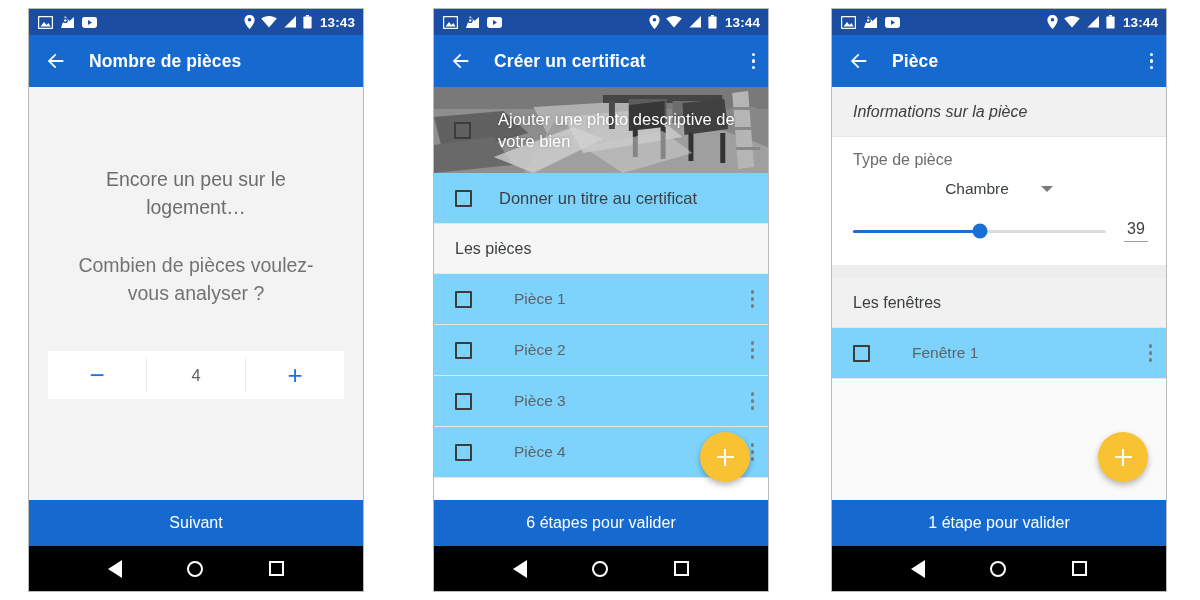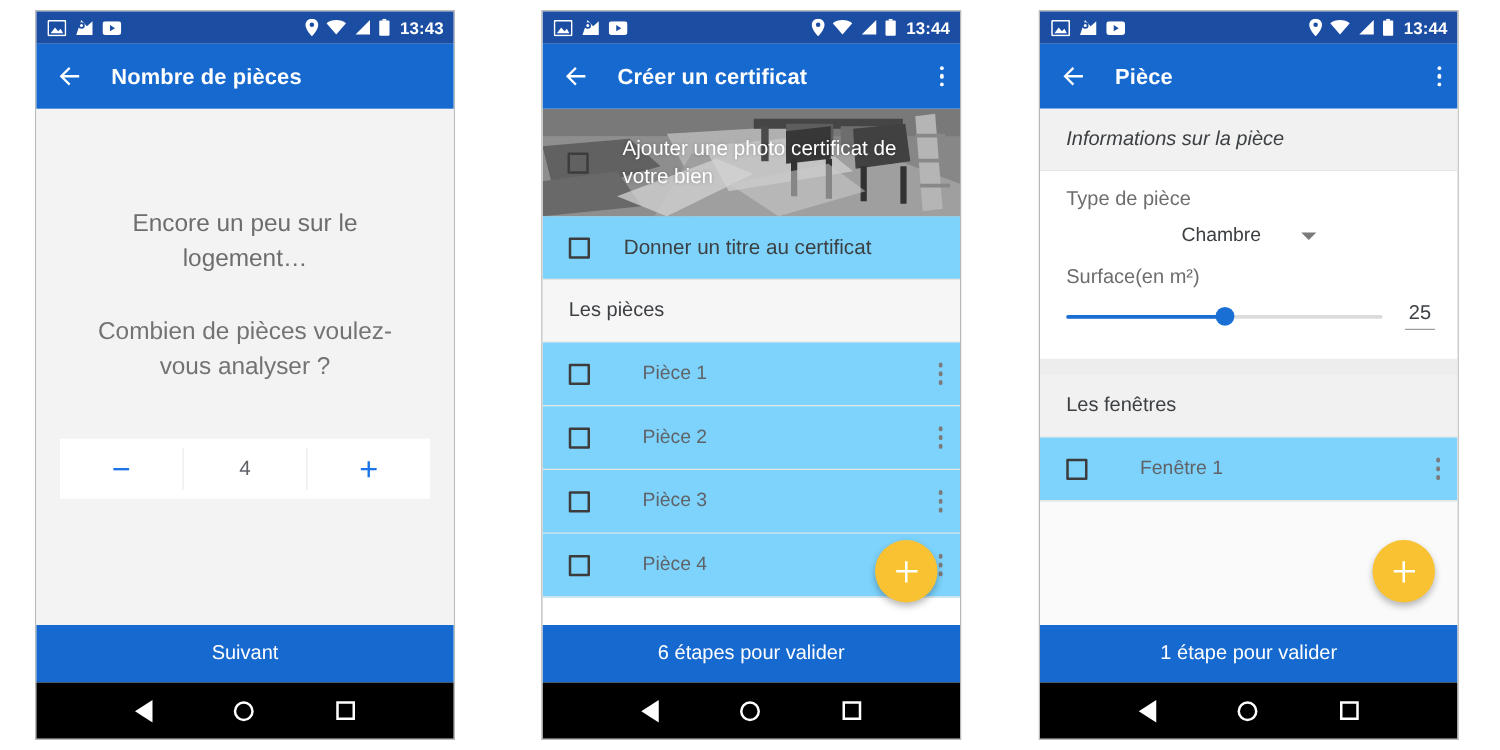--- a/index.html
+++ b/index.html
@@ -334,21 +334,21 @@
           <path d="M300 6 L316 4 L322 80 L306 82 Z" fill="#cfcfcf"></path>
           <rect x="300" y="20" width="24" height="3" fill="#9b9b9b"></rect>
           <rect x="302" y="40" width="24" height="3" fill="#9b9b9b"></rect>
           <rect x="304" y="60" width="24" height="3" fill="#9b9b9b"></rect>
           <path d="M60 70 L140 40 L170 52 L100 86 Z" fill="#f0f0f0" opacity="0.75"></path>
           <path d="M150 60 L230 44 L260 66 L190 86 Z" fill="#e8e8e8" opacity="0.55"></path>
           <rect x="0" y="0" width="336" height="86" fill="#000" opacity="0.12"></rect>
         </svg>
         <div class="hero-overlay">
           <div class="cbox"></div>
-          <div class="hero-text">Ajouter une photo certificat de votre bien</div>
+          <div class="hero-text">Ajouter une photo descriptive de votre bien</div>
         </div>
       </div>
 
       <div class="list-row">
         <div class="cbox"></div>
         <span class="row-label">Donner un titre au certificat</span>
       </div>
 
       <div class="section-header">Les pièces</div>
 
@@ -457,27 +457,26 @@
 
       <div class="section-header" style="background:#f1f1f1;font-style:italic;">Informations sur la pièce</div>
 
       <div class="card-white">
         <div class="field-label" style="padding-top:14px;">Type de pièce</div>
         <div class="spinner-row">
           <span class="spinner-value">Chambre</span>
           <span class="caret"></span>
         </div>
 
-        <div class="field-label" style="padding-top:4px;">Surface(en m²)</div>
         <div class="slider-row">
           <div class="slider-track">
             <div class="slider-fill" id="slider-fill" style="width: 50%;"></div>
             <div class="slider-thumb" id="slider-thumb" style="left: 50%;"></div>
           </div>
-          <div class="slider-value">25</div>
+          <div class="slider-value">39</div>
         </div>
         <div style="height:12px;"></div>
       </div>
 
       <div class="gap-strip"></div>
 
       <div class="section-header" style="background:#f1f1f1;">Les fenêtres</div>
 
       <div class="list-row sub">
         <div class="cbox"></div>

